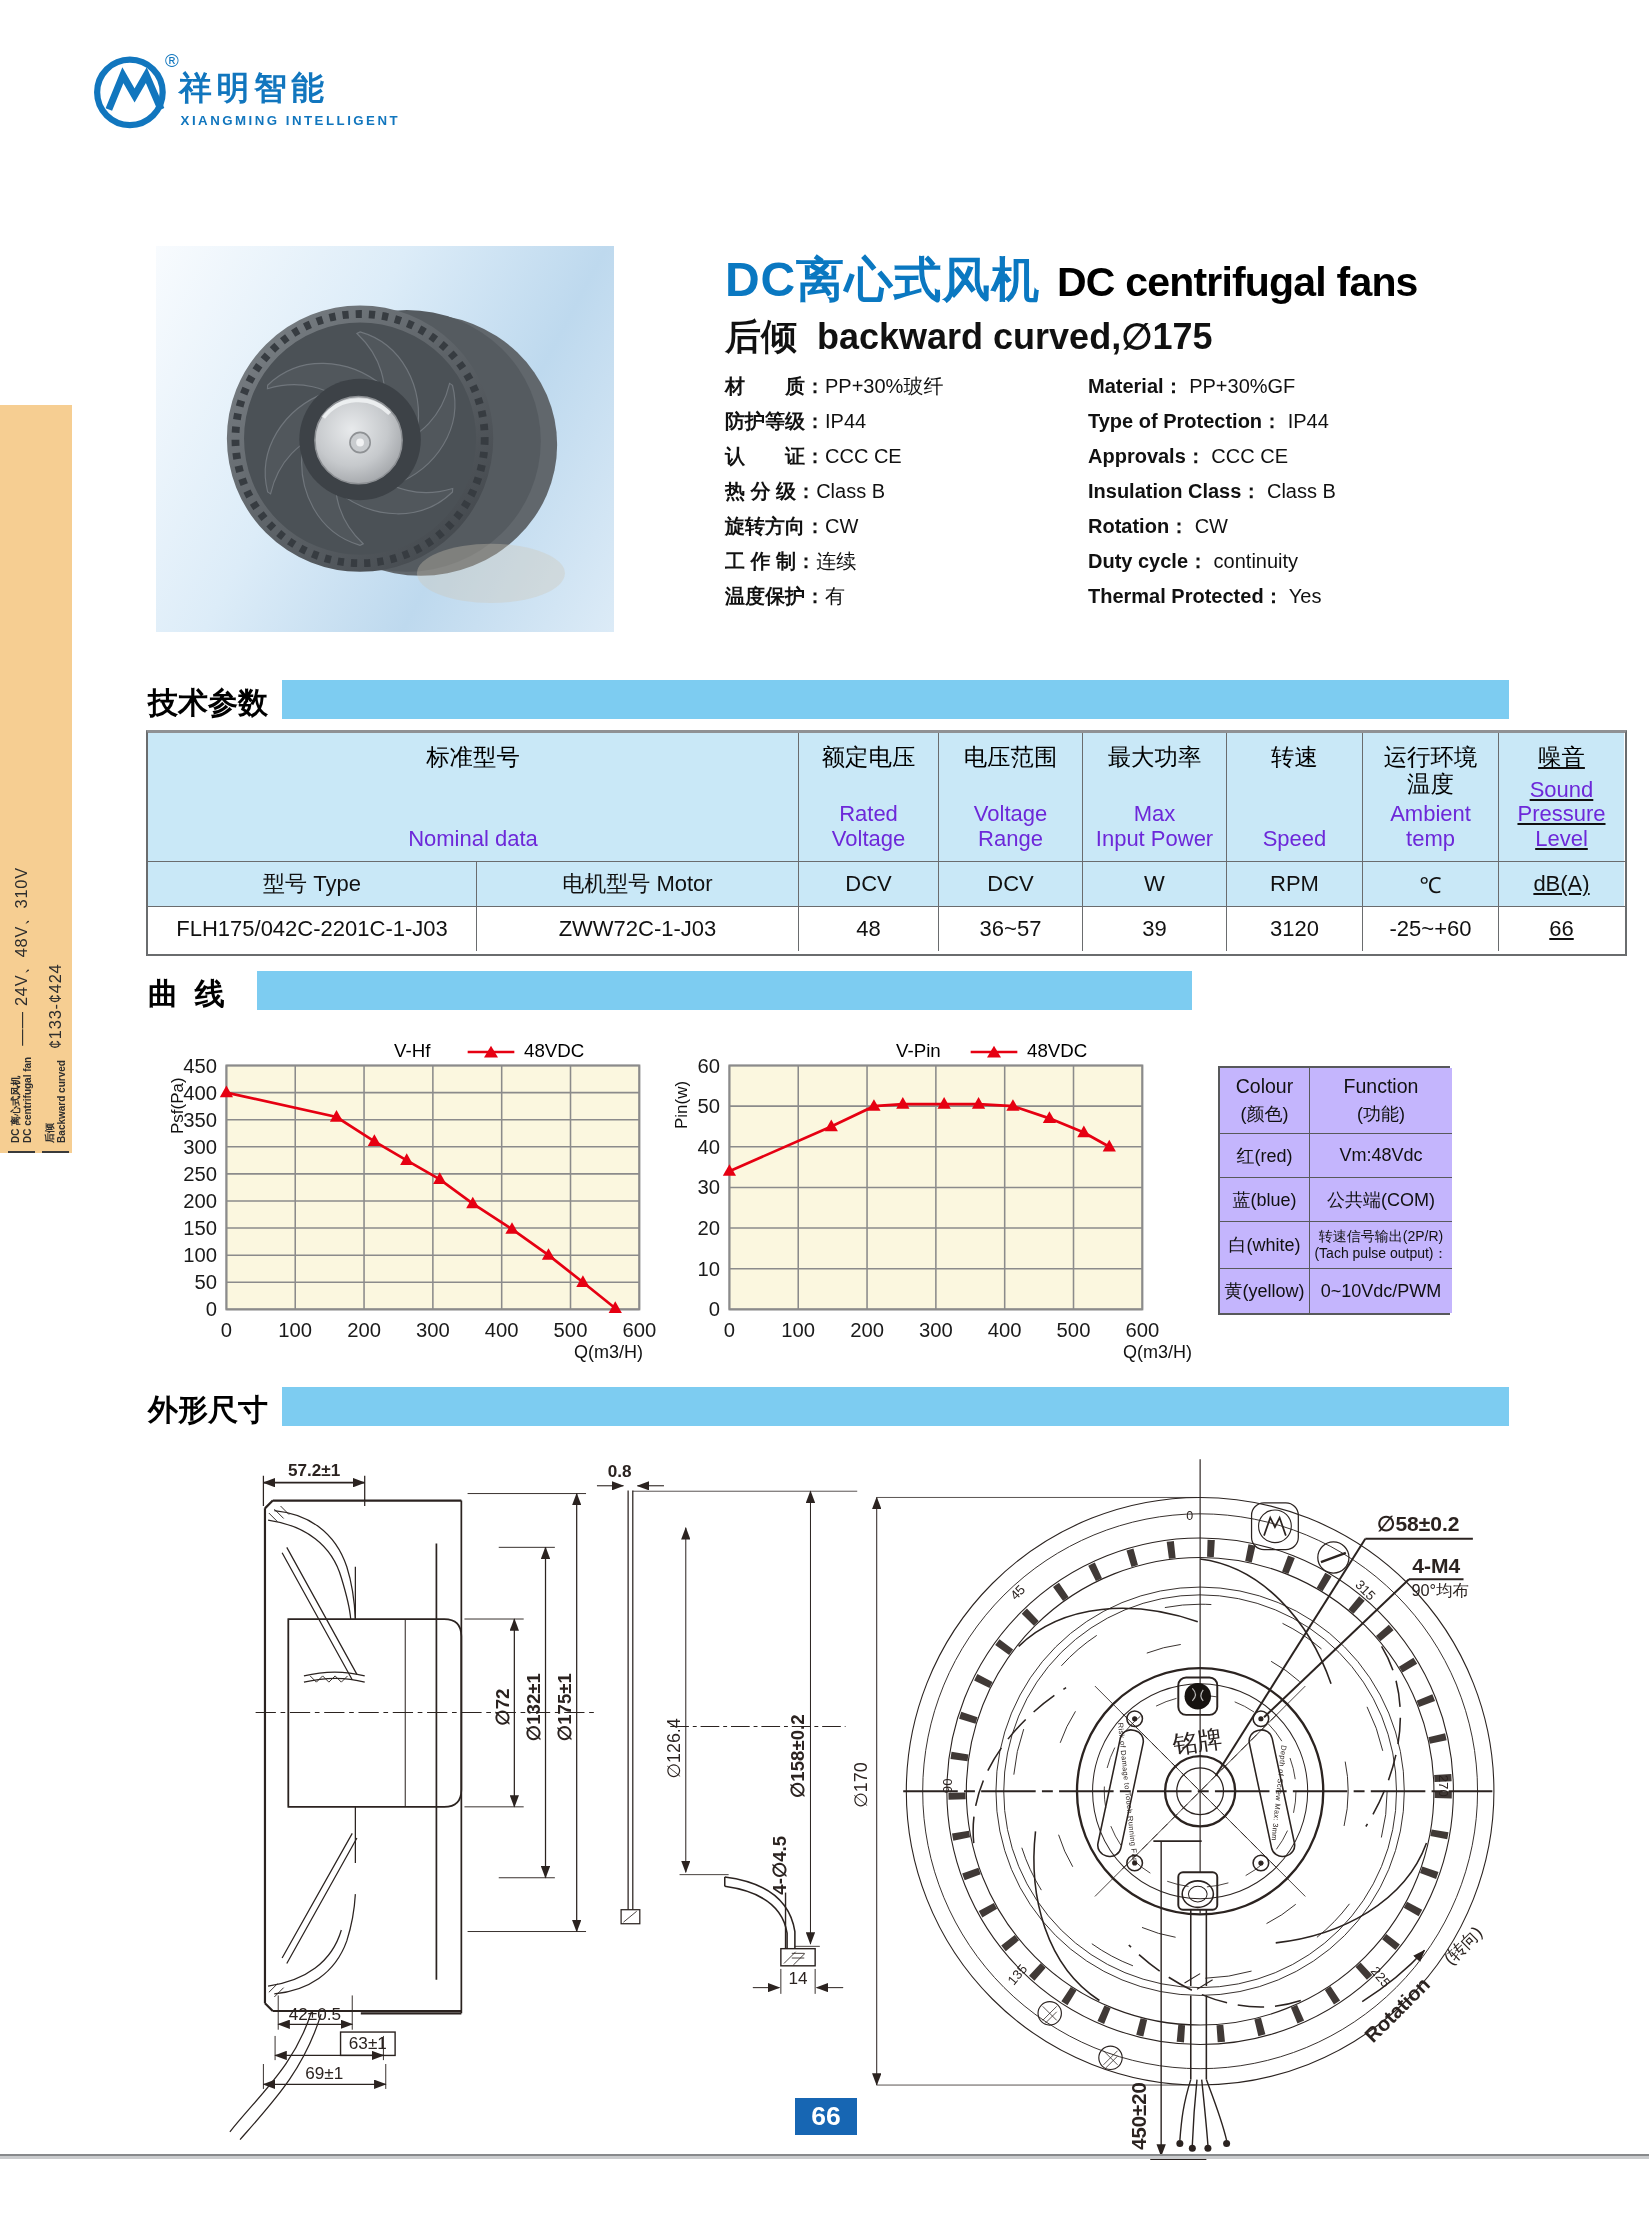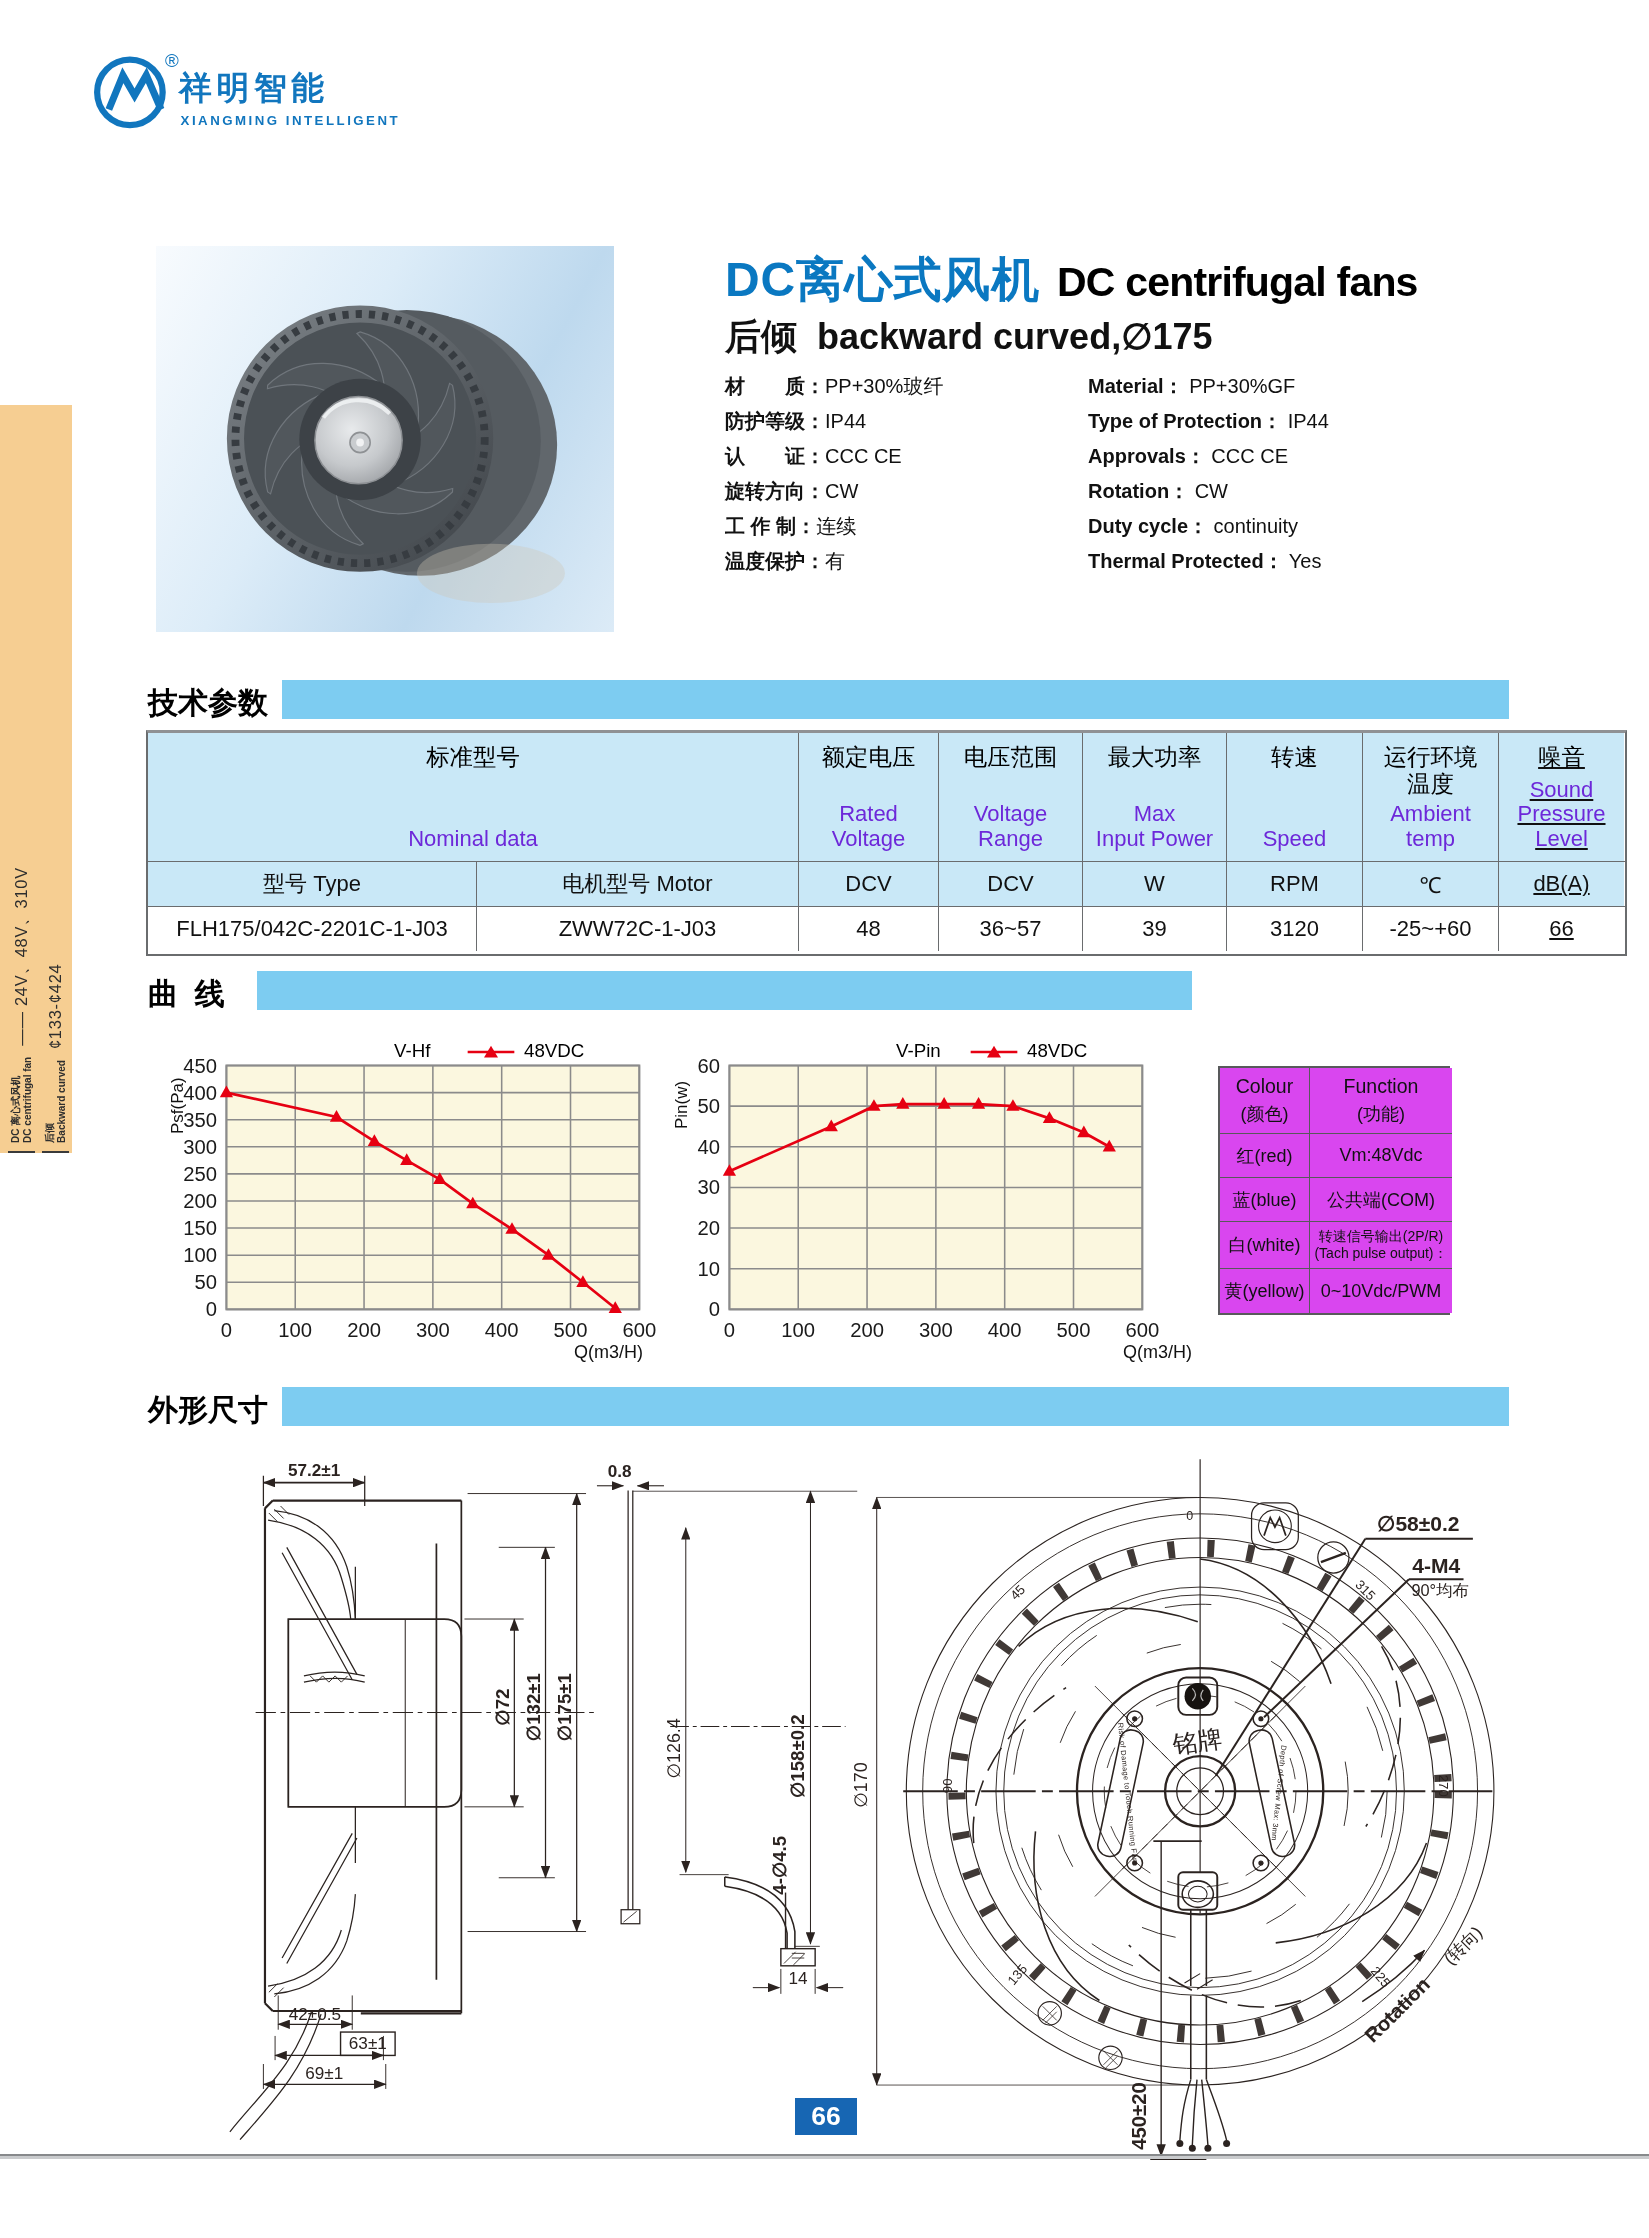--- a/index.html
+++ b/index.html
@@ -44,21 +44,21 @@
   .dcell{font-size:22px;background:#fff;}
   .rowline{border-bottom:1.6px solid #6a6c6e;}
   
   .tick{font-size:26px;fill:#1a1a1a;}
   .leg{font-size:18.7px;color:#000000;}
   .ylab{transform:rotate(-90deg);transform-origin:left top;font-size:17px;color:#111;white-space:nowrap;}
   .xlab{font-size:18px;color:#111;text-align:right;}
   
   #wire-wrap{left:1218px;top:1066px;width:232px;height:246px;}
   .wt{display:grid;grid-template-columns:90px 142px;border:2.3px solid #58595b;}
-  .wc{border-right:1.6px solid #58595b;border-bottom:1.6px solid #58595b;display:flex;flex-direction:column;align-items:center;justify-content:center;text-align:center;font-size:18px;background:#d946ef;}
+  .wc{border-right:1.6px solid #58595b;border-bottom:1.6px solid #58595b;display:flex;flex-direction:column;align-items:center;justify-content:center;text-align:center;font-size:18px;background:#c4b5fd;}
   .wc.last-col{border-right:none;}
   .wc.last-row{border-bottom:none;}
   .wh1{font-size:19.5px;}
   .wh2{font-size:18px;margin-top:4.7px;}
   .wnote{font-size:14px;line-height:1.25;white-space:pre-line;}
   
   #draw-svg{left:0;top:1442px;}
   #draw-svg text{font-family:"Liberation Sans",sans-serif;fill:#2b2320;stroke:none;}
   .dim-label{font-size:24px;font-weight:bold;}
   .dim-label-light{font-size:23px;font-weight:normal;}
@@ -151,20 +151,24 @@
         <div><span class="spec-label">材　　质：</span><span>PP+30%玻纤</span></div>
         <div><span class="spec-label">Material：</span><span> PP+30%GF</span></div>
       </div>
       <div class="spec-row">
         <div><span class="spec-label">防护等级：</span><span>IP44</span></div>
         <div><span class="spec-label">Type of Protection：</span><span> IP44</span></div>
       </div>
       <div class="spec-row">
         <div><span class="spec-label">认　　证：</span><span>CCC CE</span></div>
         <div><span class="spec-label">Approvals：</span><span> CCC CE</span></div>
+      </div>
+      <div class="spec-row">
+        <div><span class="spec-label">热 分 级：</span><span>Class B</span></div>
+        <div><span class="spec-label">Insulation Class：</span><span> Class B</span></div>
       </div>
       <div class="spec-row">
         <div><span class="spec-label">旋转方向：</span><span>CW</span></div>
         <div><span class="spec-label">Rotation：</span><span> CW</span></div>
       </div>
       <div class="spec-row">
         <div><span class="spec-label">工 作 制：</span><span>连续</span></div>
         <div><span class="spec-label">Duty cycle：</span><span> continuity</span></div>
       </div>
       <div class="spec-row">

